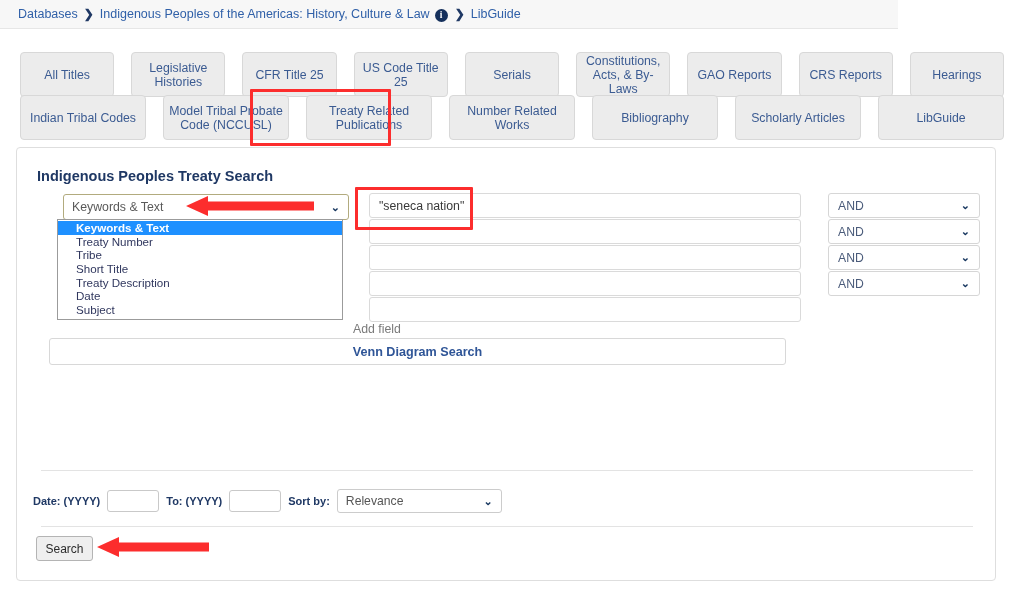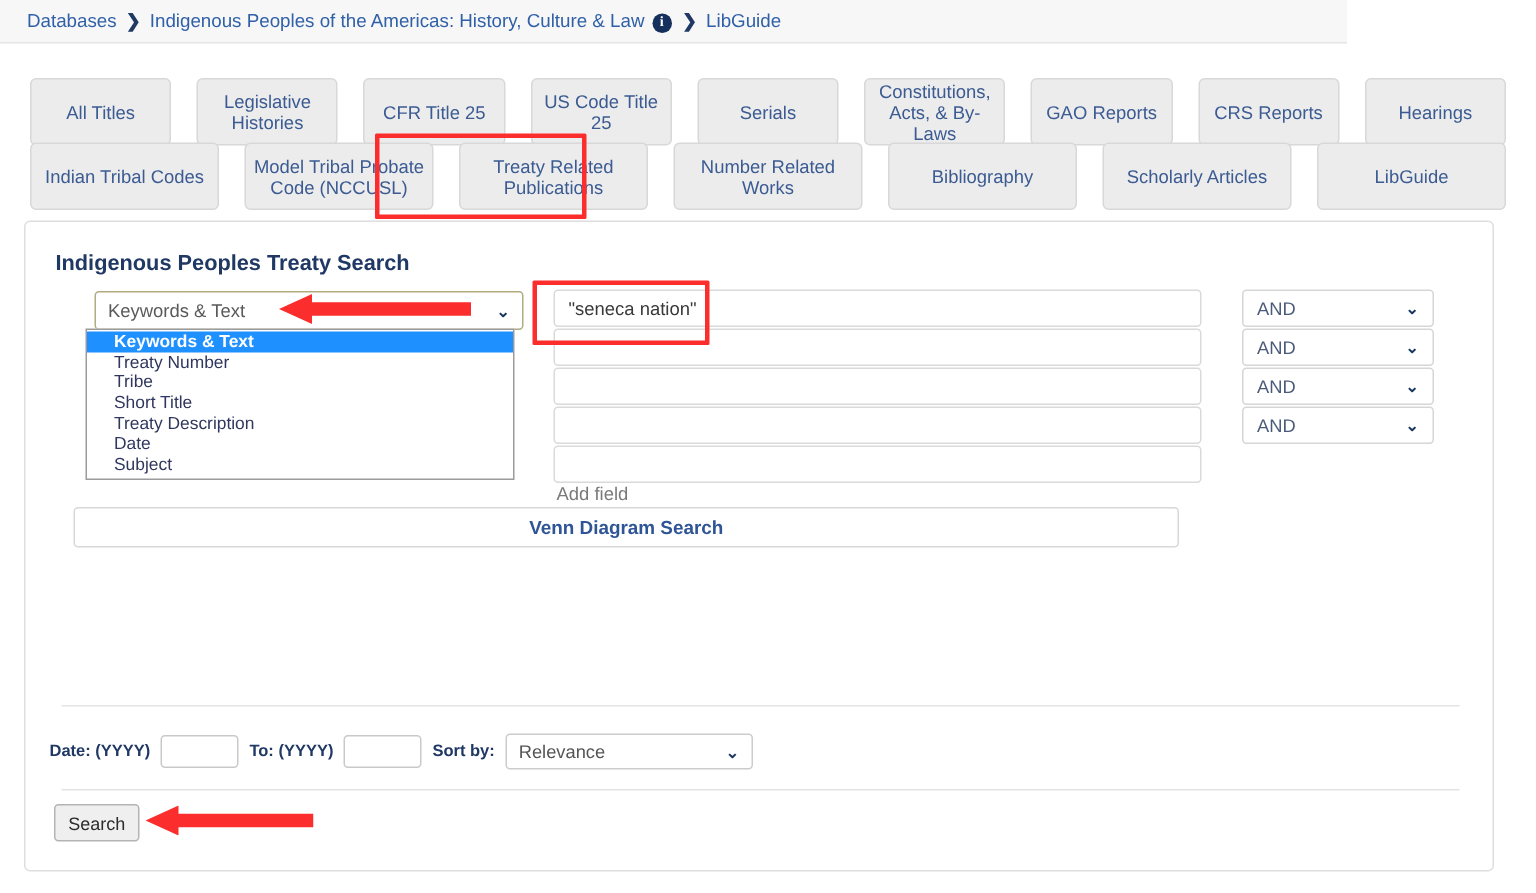--- a/index.html
+++ b/index.html
@@ -167,21 +167,21 @@
   }
   #q1 { top: 45px; }
   #q2 { top: 71px; }
   #q3 { top: 97px; }
   #q4 { top: 123px; }
   #q5 { top: 149px; }
 
   .opselect {
     position: absolute;
     left: 811px;
-    width: 128px; height: 25px;
+    width: 152px; height: 25px;
     background: #ffffff;
     border: 1px solid #d6d6d6;
     border-radius: 3px;
     display: flex; align-items: center;
     padding: 0 9px;
     font-size: 12.2px;
     color: #4a5b7a;
     cursor: pointer;
   }
   .opselect .chev {
@@ -190,21 +190,21 @@
     font-size: 11px;
     font-weight: bold;
   }
   #op1 { top: 45px; }
   #op2 { top: 71px; }
   #op3 { top: 97px; }
   #op4 { top: 123px; }
 
   .addfield {
     position: absolute;
-    left: 354px; top: 174px;
+    left: 336px; top: 174px;
     font-size: 12.3px;
     color: #7a7a7a;
     cursor: pointer;
   }
 
   .venn-btn {
     position: absolute;
     left: 32px; top: 190px;
     width: 737px; height: 27px;
     background: #ffffff;

